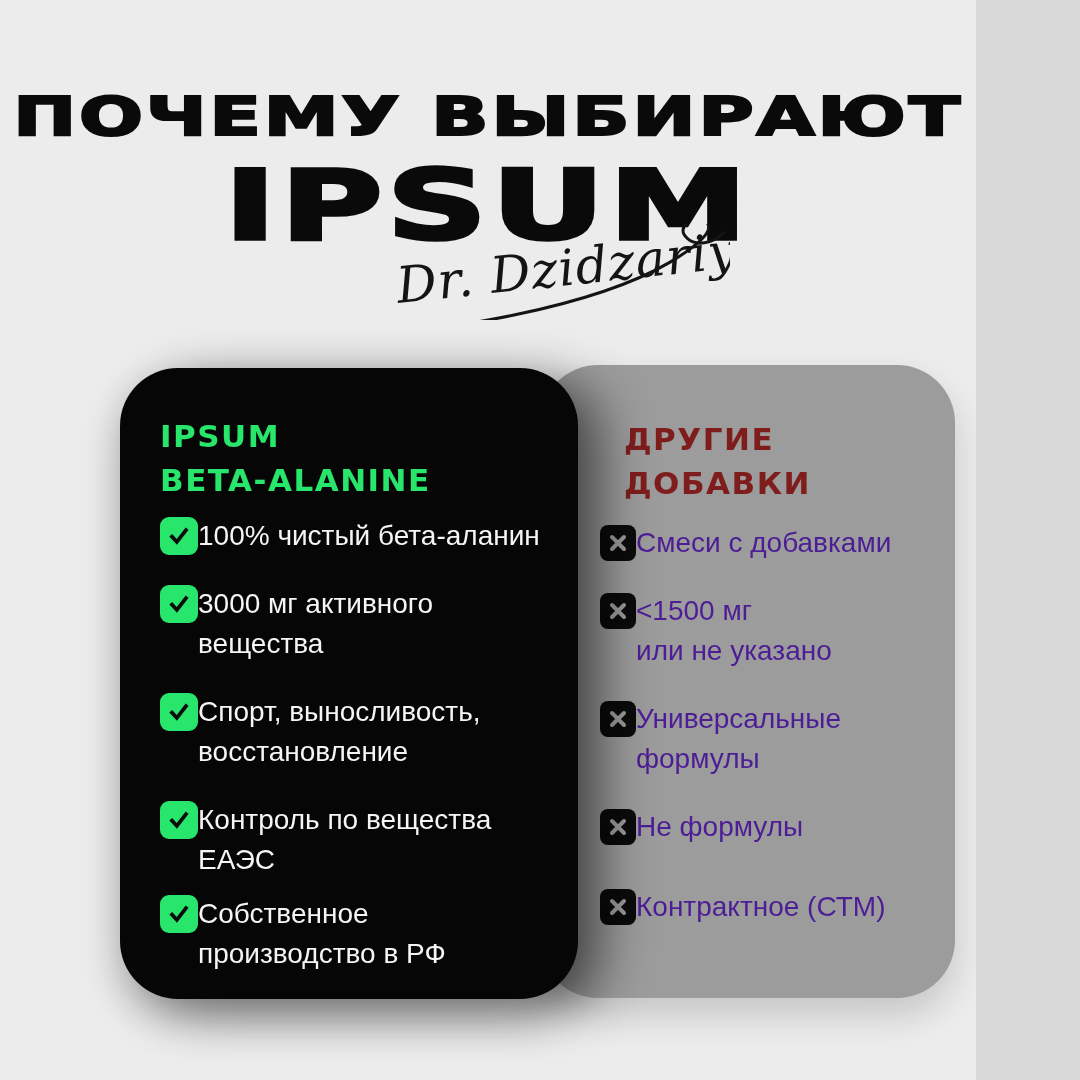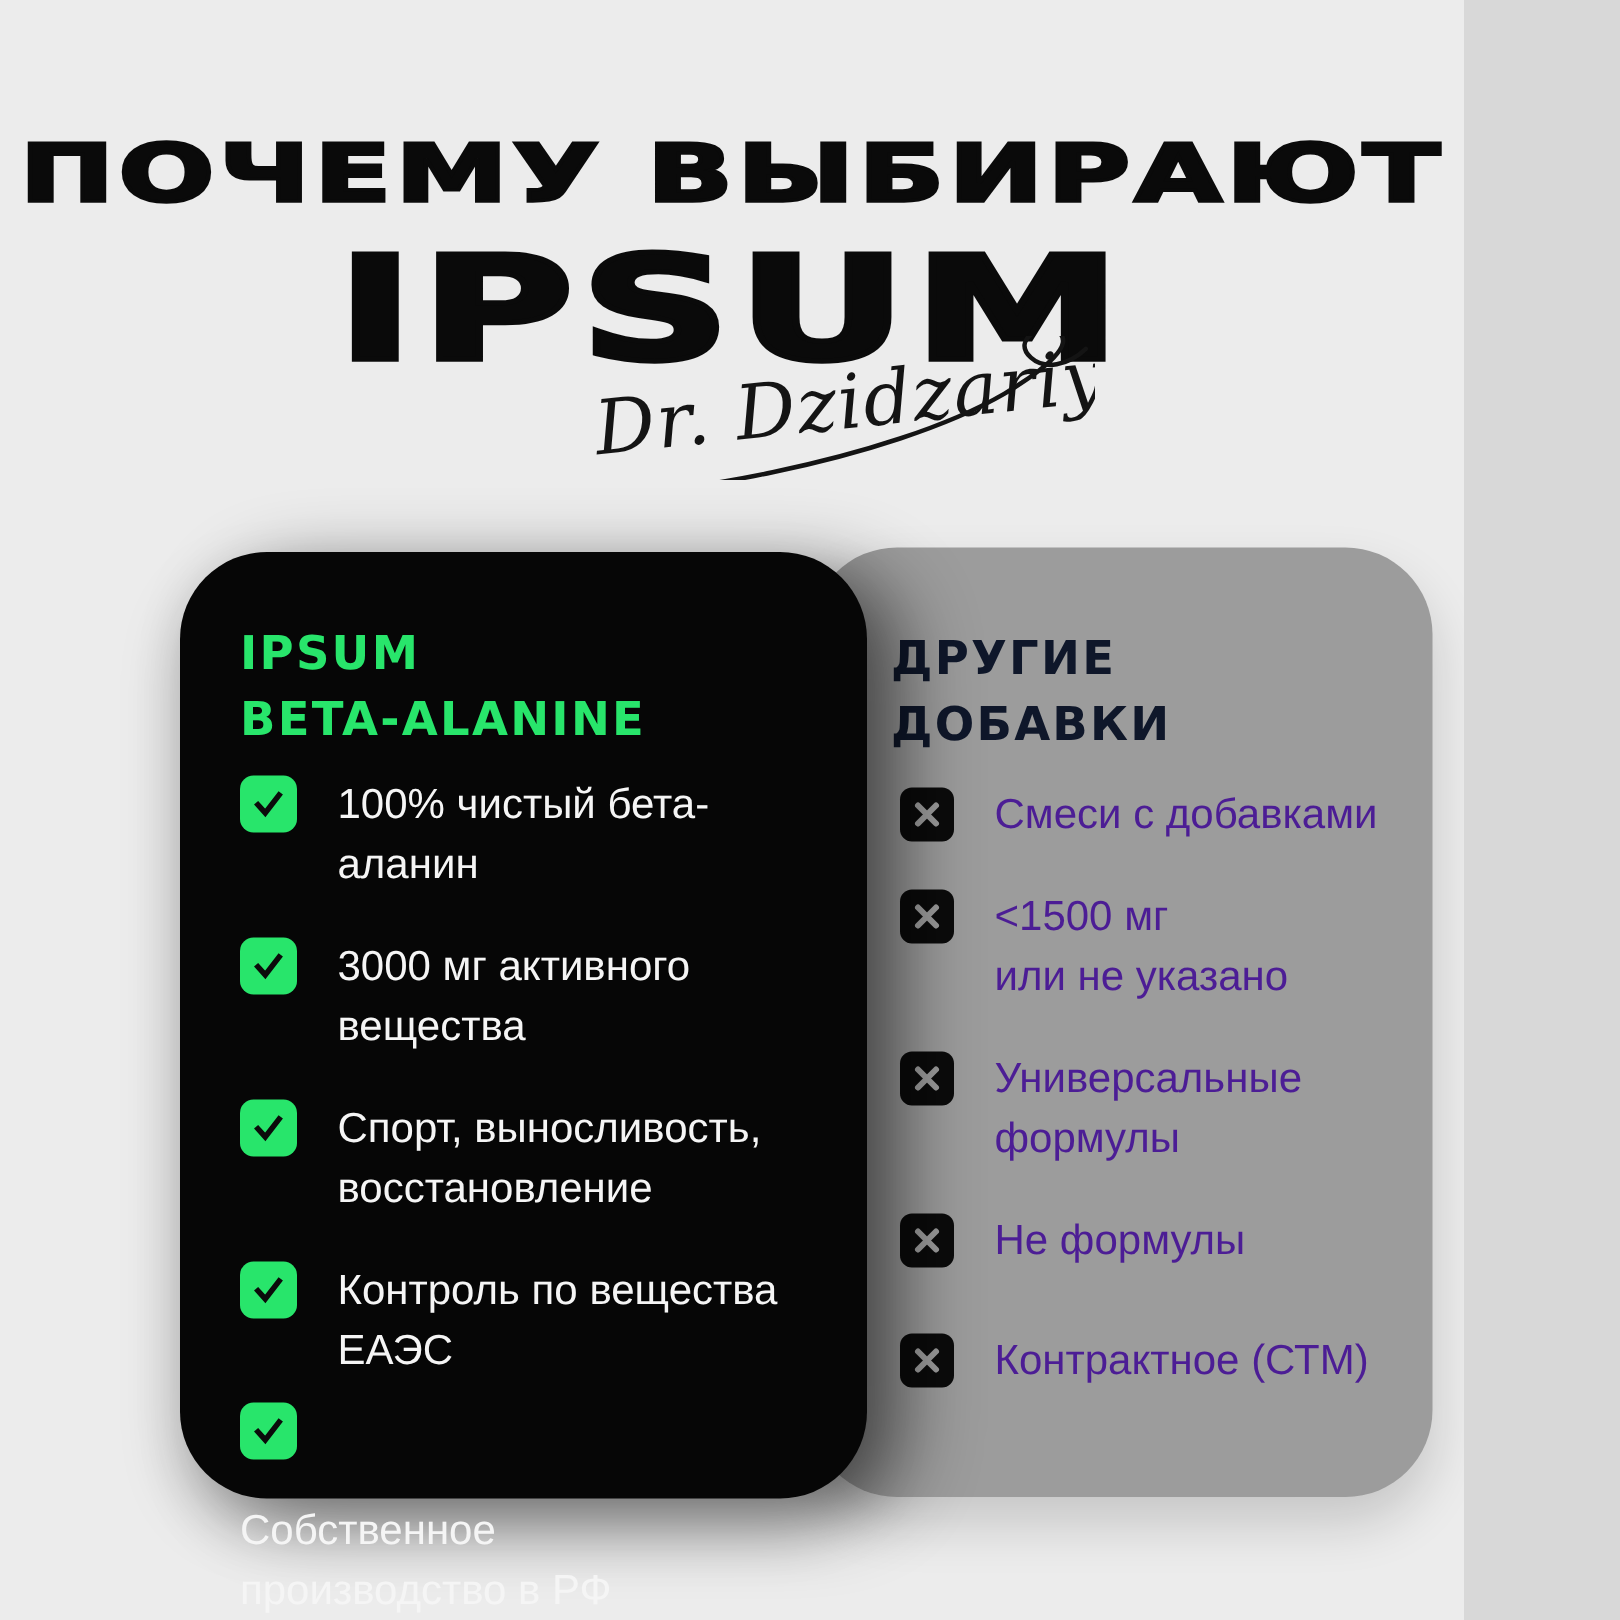--- a/index.html
+++ b/index.html
@@ -47,31 +47,31 @@
     background:var(--card-black,#060606);
     box-shadow:26px 12px 50px rgba(0,0,0,.45),0 18px 40px rgba(0,0,0,.22);
     z-index:2;
   }
   .card-title{
     position:absolute;left:40px;top:46px;
     font-family:"DejaVu Sans",sans-serif;font-weight:bold;
     font-size:31px;line-height:44px;letter-spacing:1.5px;
   }
   .card-black .card-title{color:var(--accent,#28E56B);}
-  .card-gray  .card-title{left:54px;top:52px;color:#0f172a;}
+  .card-gray  .card-title{left:84px;top:52px;color:#7f1d1d;}
   .card-title span{display:block;}
   .list{
     position:absolute;list-style:none;margin:0;padding:0;
     display:flex;flex-direction:column;gap:28px;
   }
   .card-black .list{left:40px;top:148px;right:26px;}
   .card-gray  .list{left:60px;top:158px;right:24px;}
-  .card-black .list li:nth-child(5){margin-top:-14px;flex-direction:column;}
+  .card-black .list li:nth-child(5){margin-top:-14px;}
   .card-gray  .list li:nth-child(5){margin-top:12px;}
-  .item{display:flex;align-items:flex-start;gap:27px;}
+  .item{display:flex;align-items:flex-start;gap:0;}
   .item-text{
     font-size:28px;line-height:40px;white-space:pre-line;
     font-family:"Liberation Sans",sans-serif;
   }
   .card-black .item-text{color:#F5F5F5;}
   .card-gray  .item-text{color:#4c1d95;}
   .check-box{
     flex:0 0 auto;width:38px;height:38px;border-radius:9px;
     background:var(--accent,#28E56B);
     display:flex;align-items:center;justify-content:center;margin-top:1px;

